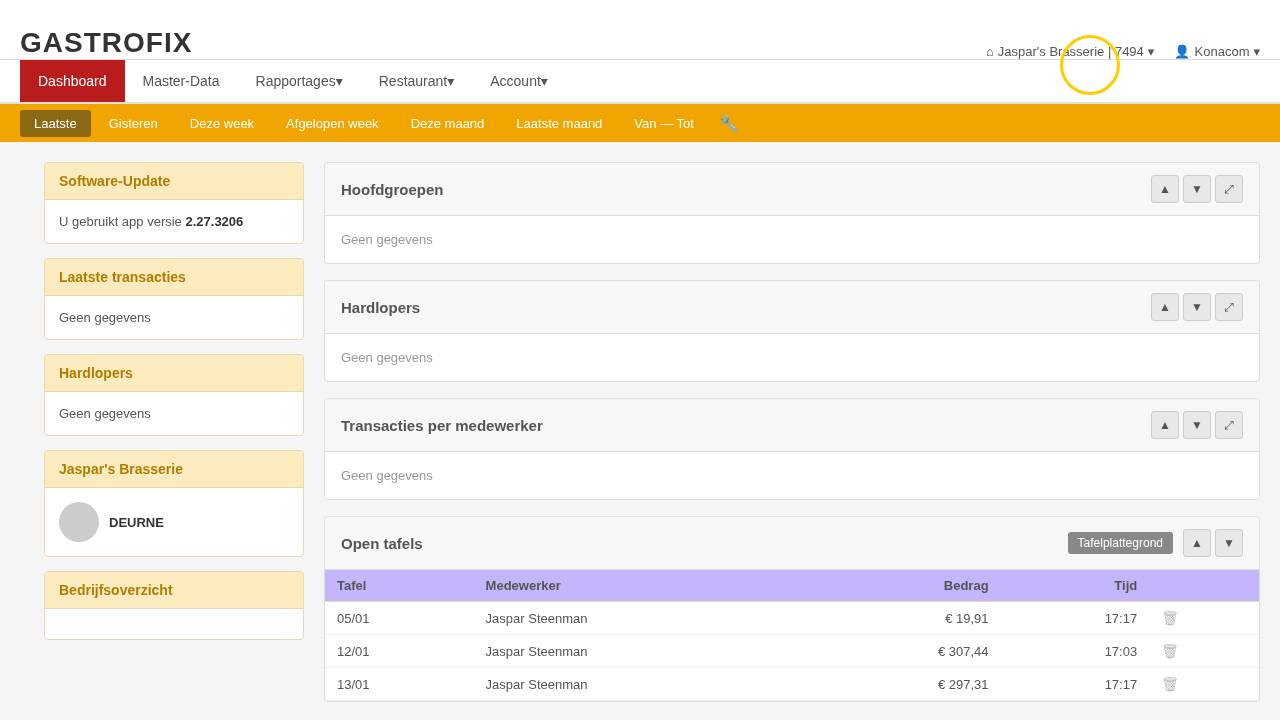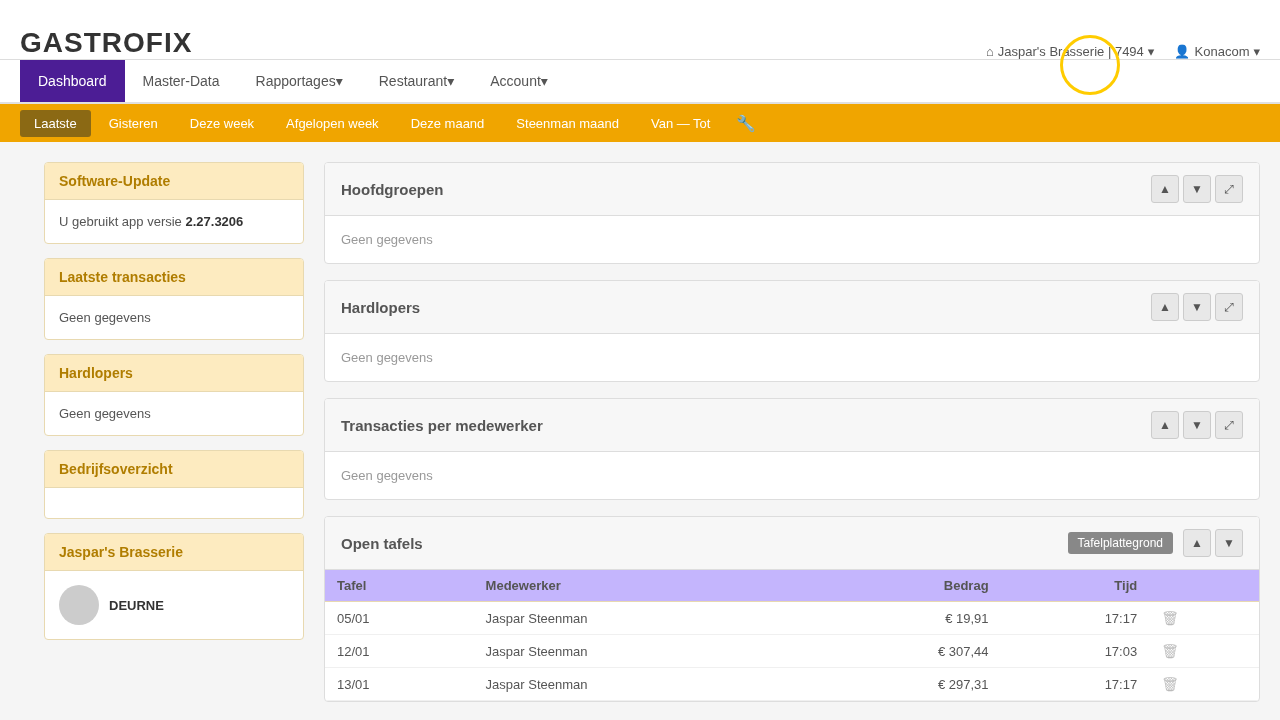--- a/index.html
+++ b/index.html
@@ -7,21 +7,21 @@
 
     
     .header { background: #fff; border-bottom: 1px solid #ddd; padding: 0 20px; display: flex; align-items: flex-end; justify-content: space-between; height: 60px; }
     .logo { font-size: 28px; font-weight: bold; color: #333; letter-spacing: 1px; }
     .header-right { display: flex; align-items: center; gap: 20px; font-size: 13px; color: #555; }
     .header-right a { color: #555; text-decoration: none; display: flex; align-items: center; gap: 4px; }
 
     
     .nav { background: #fff; border-bottom: 2px solid #e0e0e0; padding: 0 20px; display: flex; align-items: stretch; height: 44px; }
     .nav-item { padding: 0 18px; display: flex; align-items: center; cursor: pointer; font-size: 14px; color: #555; border: none; background: none; height: 100%; text-decoration: none; }
-    .nav-item.active { background: #4c1d95; color: #fff; border-radius: 0; }
+    .nav-item.active { background: #b91c1c; color: #fff; border-radius: 0; }
 
     
     .subnav { background: #f0a500; padding: 0 20px; display: flex; align-items: center; height: 38px; gap: 4px; }
     .subnav-item { padding: 6px 14px; color: #fff; cursor: pointer; font-size: 13px; border-radius: 3px; text-decoration: none; }
     .subnav-item.active { background: #8B6914; color: #fff; border-radius: 3px; }
     .subnav-icon { color: #fff; font-size: 16px; padding: 6px 8px; cursor: pointer; }
 
     
     .main { display: flex; padding: 20px; gap: 20px; }
 
@@ -93,21 +93,21 @@
     <span> ▾</span>
   </a>
 </div>
 
 <div class="subnav">
   <a class="subnav-item active" href="#">Laatste</a>
   <a class="subnav-item" href="#">Gisteren</a>
   <a class="subnav-item" href="#">Deze week</a>
   <a class="subnav-item" href="#">Afgelopen week</a>
   <a class="subnav-item" href="#">Deze maand</a>
-  <a class="subnav-item" href="#">Steenman maand</a>
+  <a class="subnav-item" href="#">Laatste maand</a>
   <a class="subnav-item" href="#">Van — Tot</a>
   <span class="subnav-icon">🔧</span>
 </div>
 
 <div class="main">
 
   <div class="sidebar">
 
     <div class="sidebar-card">
       <div class="sidebar-card-header">Software-Update</div>
@@ -125,31 +125,31 @@
     </div>
 
     <div class="sidebar-card">
       <div class="sidebar-card-header">Hardlopers</div>
       <div class="sidebar-card-body">
         <span>Geen gegevens</span>
       </div>
     </div>
 
     <div class="sidebar-card">
-      <div class="sidebar-card-header">Bedrijfsoverzicht</div>
-      <div class="sidebar-card-body" style="min-height: 30px;">
-        <span></span>
-      </div>
-    </div>
-
-    <div class="sidebar-card">
       <div class="sidebar-card-header">Jaspar's Brasserie</div>
       <div class="sidebar-card-body" style="display:flex; align-items:center; gap:10px;">
         <div style="width:40px;height:40px;background:#ccc;border-radius:50%;flex-shrink:0;"></div>
         <strong>DEURNE</strong>
+      </div>
+    </div>
+
+    <div class="sidebar-card">
+      <div class="sidebar-card-header">Bedrijfsoverzicht</div>
+      <div class="sidebar-card-body" style="min-height: 30px;">
+        <span></span>
       </div>
     </div>
 
   </div>
 
   <div class="content">
 
     <div class="widget">
       <div class="widget-header">
         <span class="widget-title">Hoofdgroepen</span>

